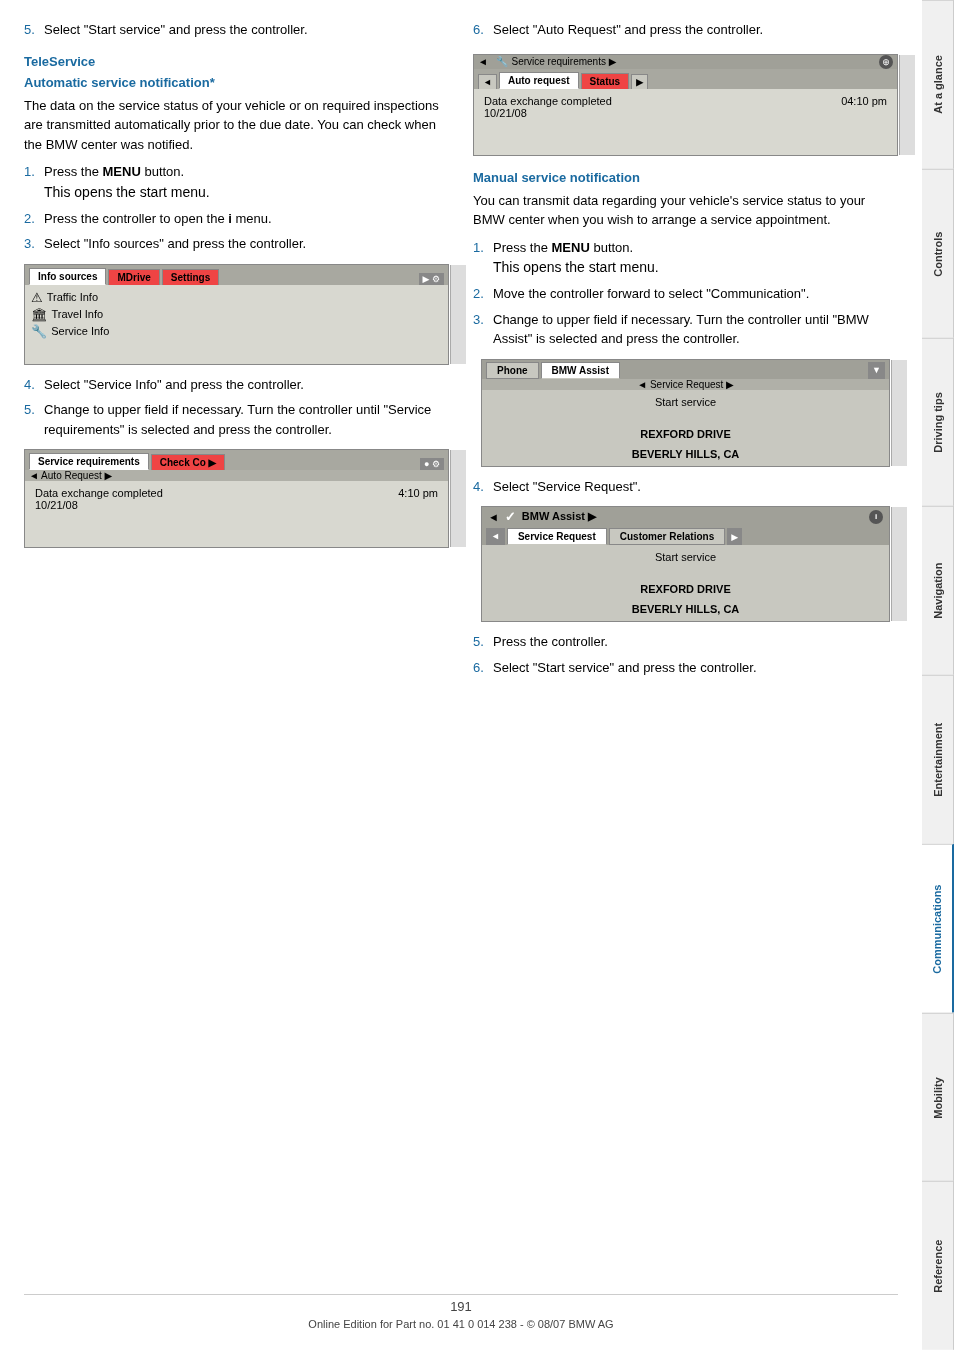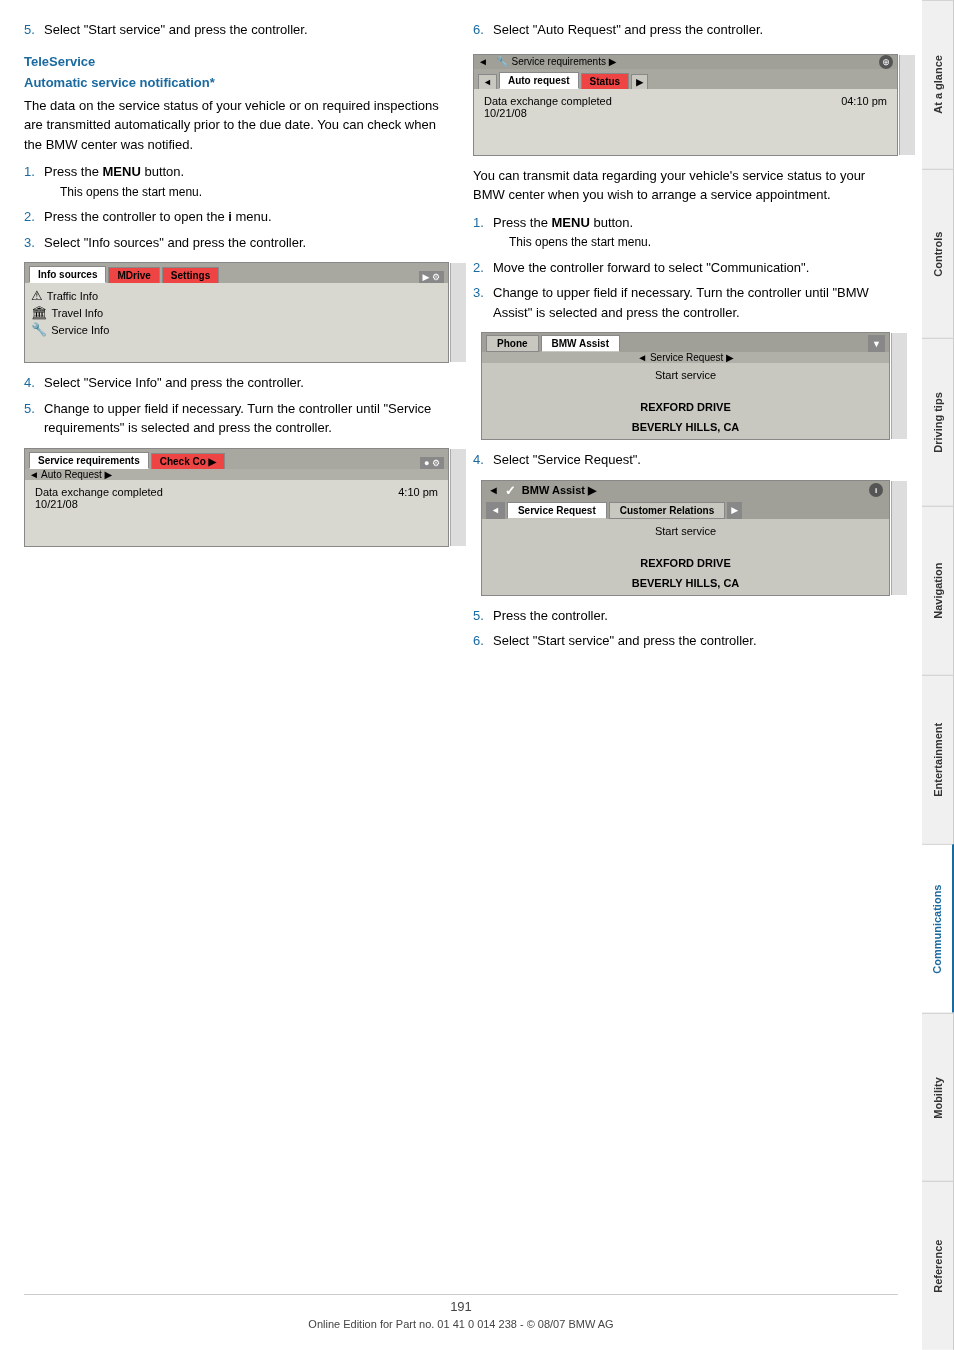--- a/index.html
+++ b/index.html
@@ -94,24 +94,23 @@
     .step-line .step-num {
       min-width: 16px;
       display: inline-block;
     }
 
     .step-content {
       flex: 1;
     }
 
     .sub-step {
-      margin-left: 16px;
       line-height: 1.5;
       margin-bottom: 2px;
-      font-size: 12px;
+      font-size: 14px;
     }
 
     .section-title {
       color: #1a6aa0;
       font-weight: bold;
       font-size: 13px;
       margin-bottom: 6px;
       margin-top: 14px;
     }
 
@@ -426,20 +425,21 @@
         <div class="screen-body">
           <div class="screen-data-row">
             <span>Data exchange completed<br>10/21/08</span>
             <span>04:10  pm</span>
           </div>
           <div style="height:30px;"></div>
         </div>
         <div class="screen-side-label"></div>
       </div>
 
+      <div class="section-title" style="margin-top:14px; color:#1a6aa0;">Manual service notification</div>
 
       <p>You can transmit data regarding your vehicle's service status to your BMW center when you wish to arrange a service appointment.</p>
 
       <div class="step-line">
         <span class="step-num">1.</span>
         <span class="step-content">
           Press the <strong>MENU</strong> button.<br>
           <span class="sub-step">This opens the start menu.</span>
         </span>
       </div>

